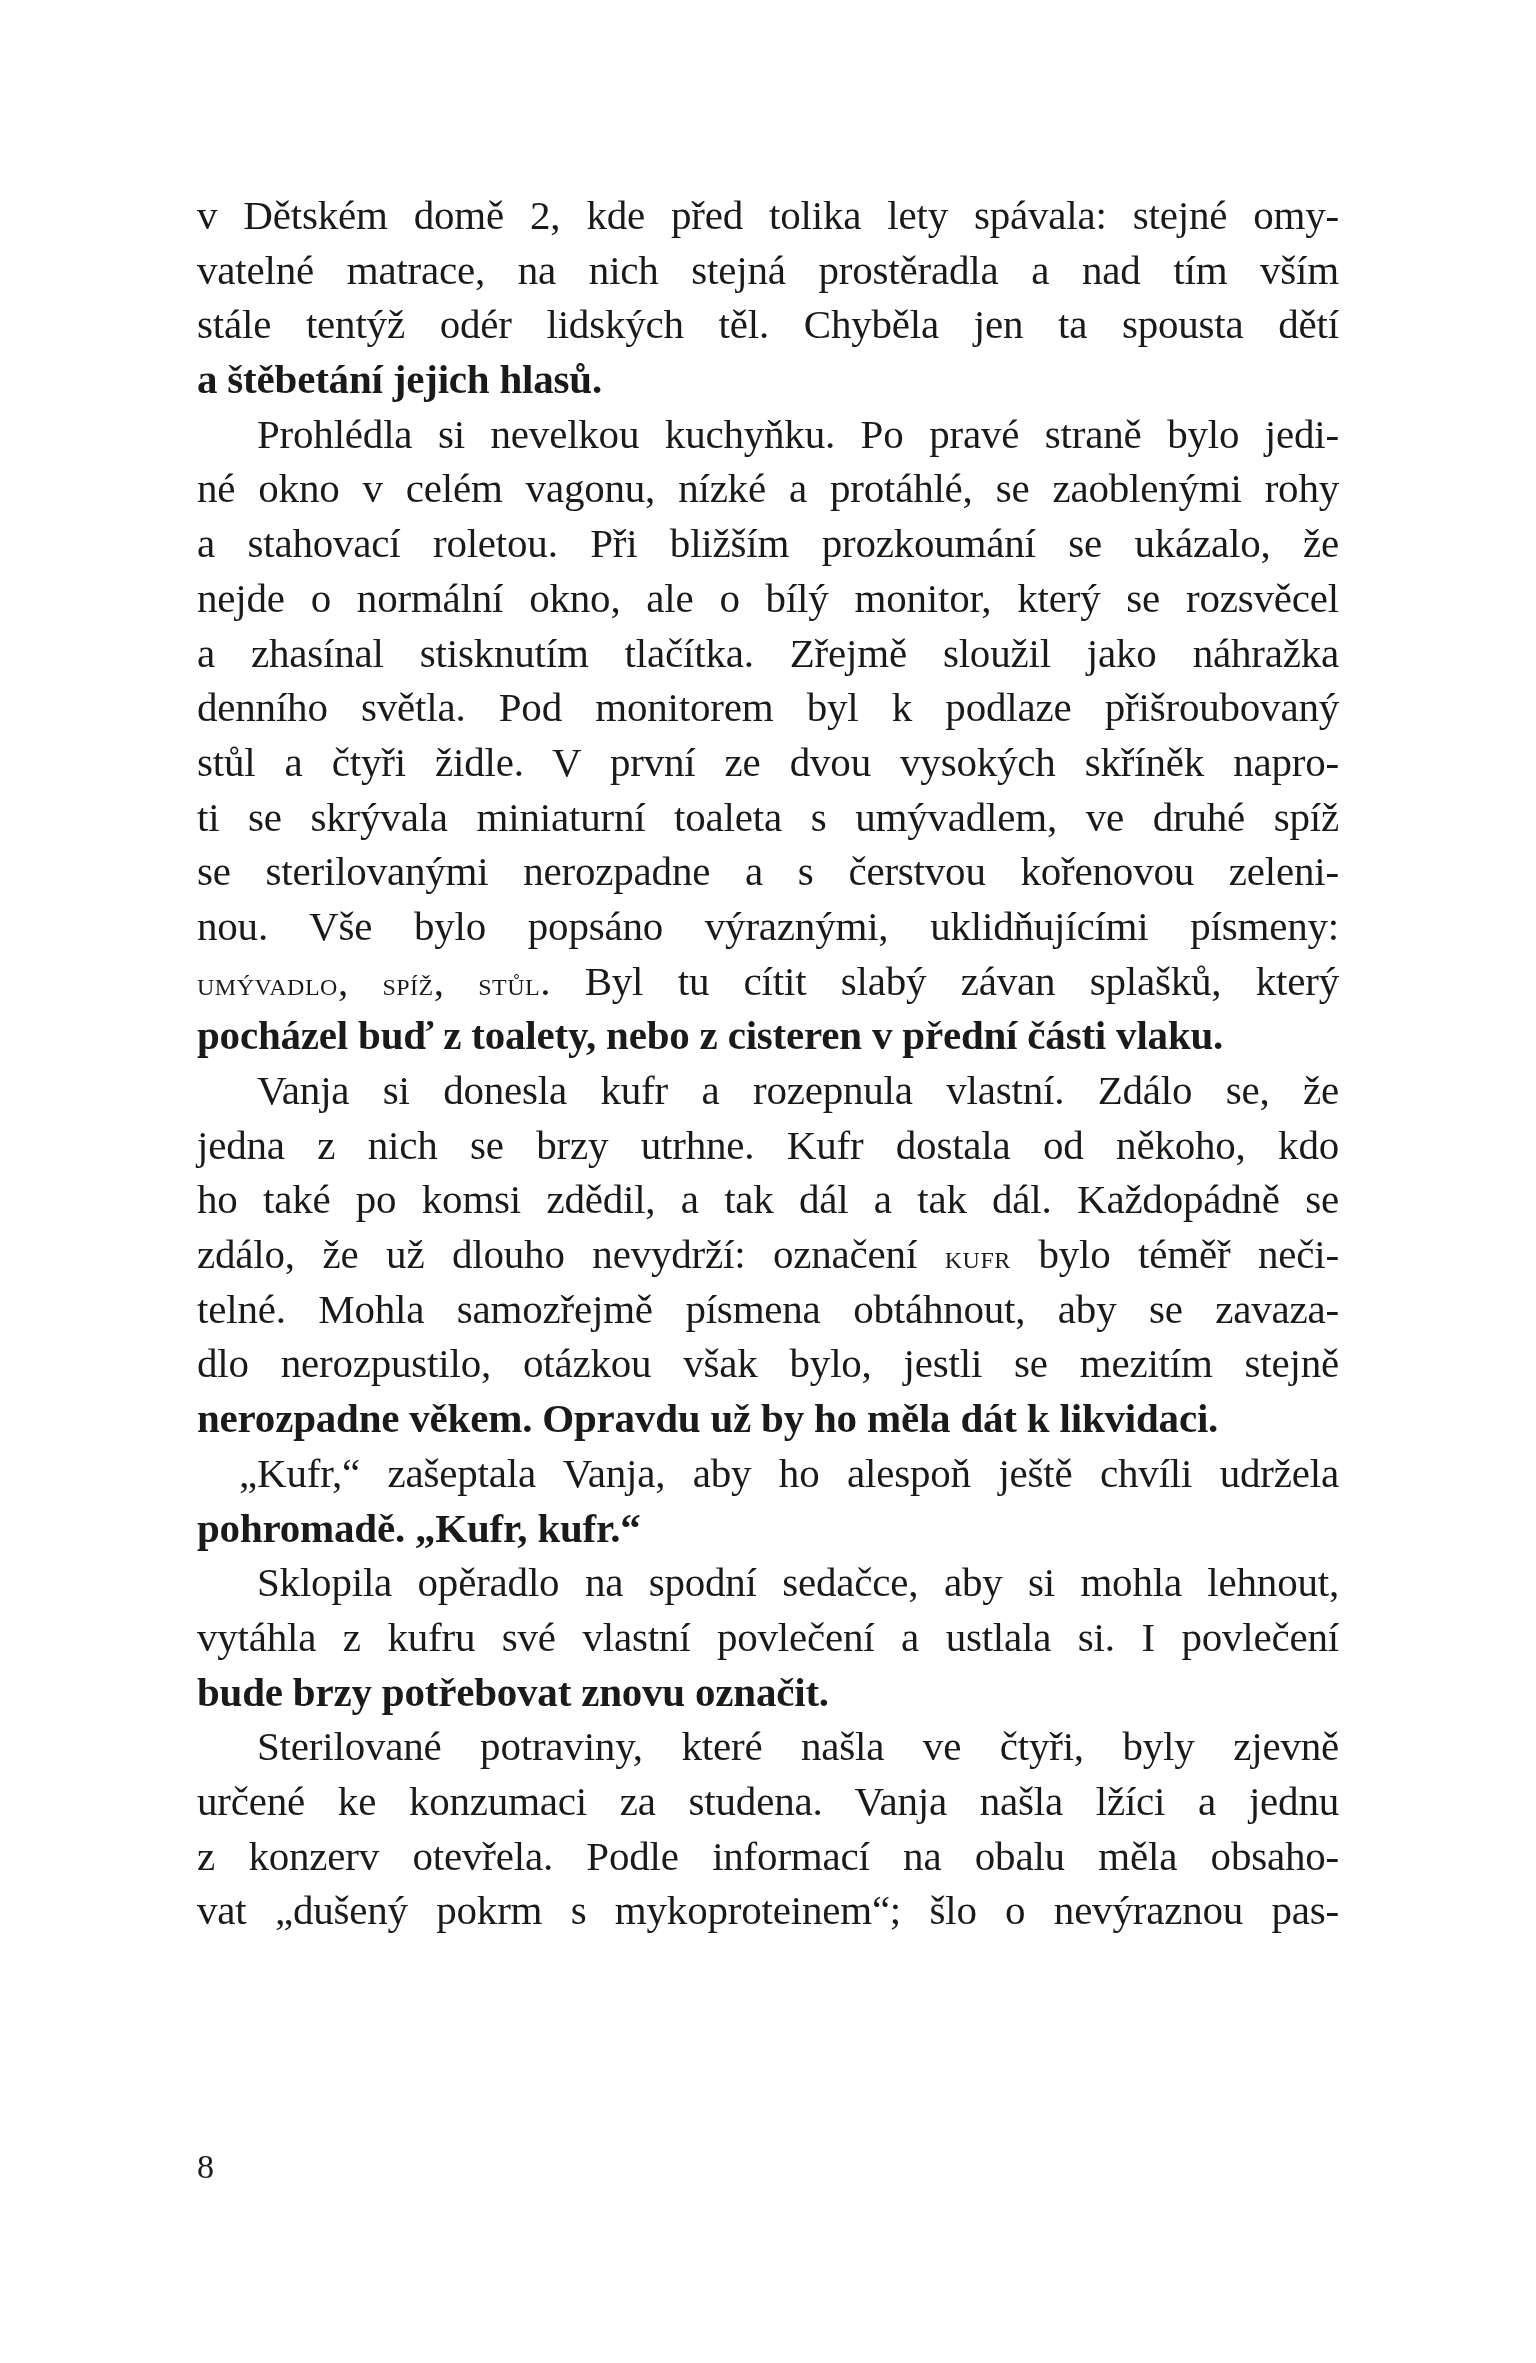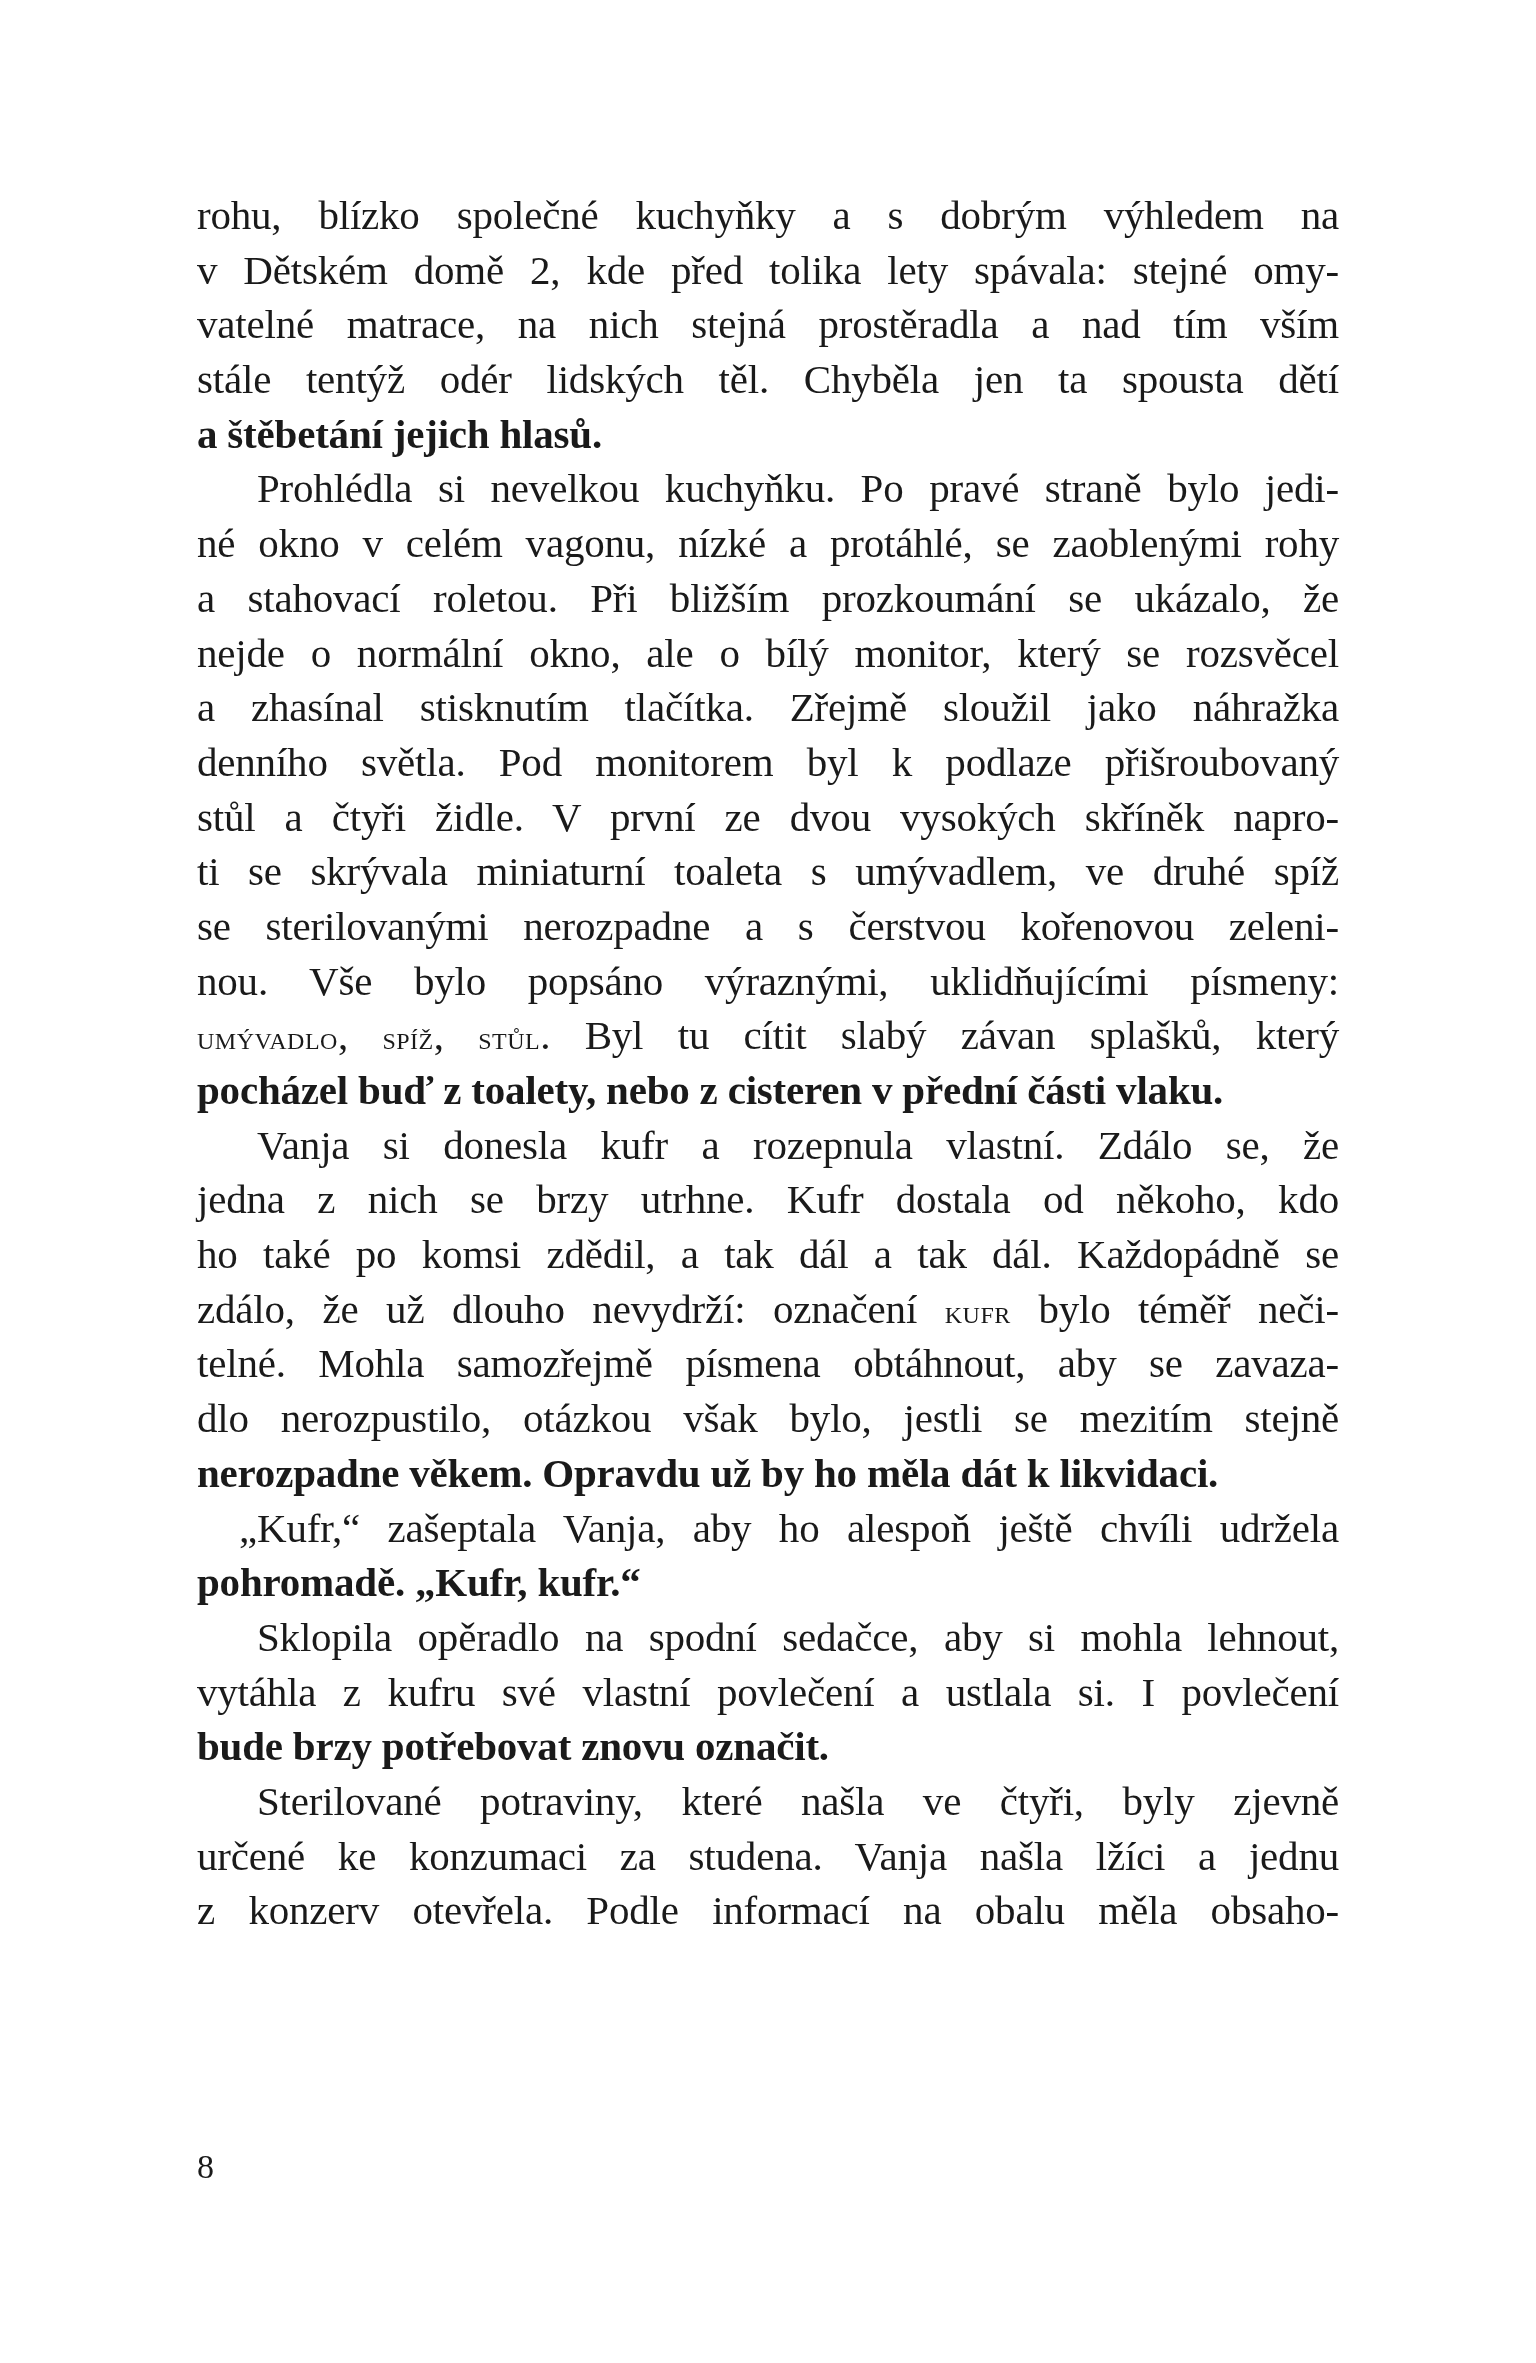--- a/index.html
+++ b/index.html
@@ -35,21 +35,20 @@
     font-size: 34px;
     color: #1a1a1a;
   }
 </style>
 </head>
 <body>
 
 <div class="page">
 
   <div>
-    <span class="line">rohu, blízko společné kuchyňky a s dobrým výhledem na</span>
     <span class="line">v Dětském domě 2, kde před tolika lety spávala: stejné omy-</span>
     <span class="line">vatelné matrace, na nich stejná prostěradla a nad tím vším</span>
     <span class="line">stále tentýž odér lidských těl. Chyběla jen ta spousta dětí</span>
     <span class="line last">a štěbetání jejich hlasů.</span>
   </div>
 
   <div>
     <span class="line indent">Prohlédla si nevelkou kuchyňku. Po pravé straně bylo jedi-</span>
     <span class="line">né okno v celém vagonu, nízké a protáhlé, se zaoblenými rohy</span>
     <span class="line">a stahovací roletou. Při bližším prozkoumání se ukázalo, že</span>
@@ -82,16 +81,17 @@
   <div>
     <span class="line indent">Sklopila opěradlo na spodní sedačce, aby si mohla lehnout,</span>
     <span class="line">vytáhla z kufru své vlastní povlečení a ustlala si. I povlečení</span>
     <span class="line last">bude brzy potřebovat znovu označit.</span>
   </div>
 
   <div>
     <span class="line indent">Sterilované potraviny, které našla ve čtyři, byly zjevně</span>
     <span class="line">určené ke konzumaci za studena. Vanja našla lžíci a jednu</span>
     <span class="line">z konzerv otevřela. Podle informací na obalu měla obsaho-</span>
+    <span class="line">vat „dušený pokrm s mykoproteinem“; šlo o nevýraznou pas-</span>
   </div>
 </div>
 
 <div class="page-number">8</div>
 
 </body></html>

